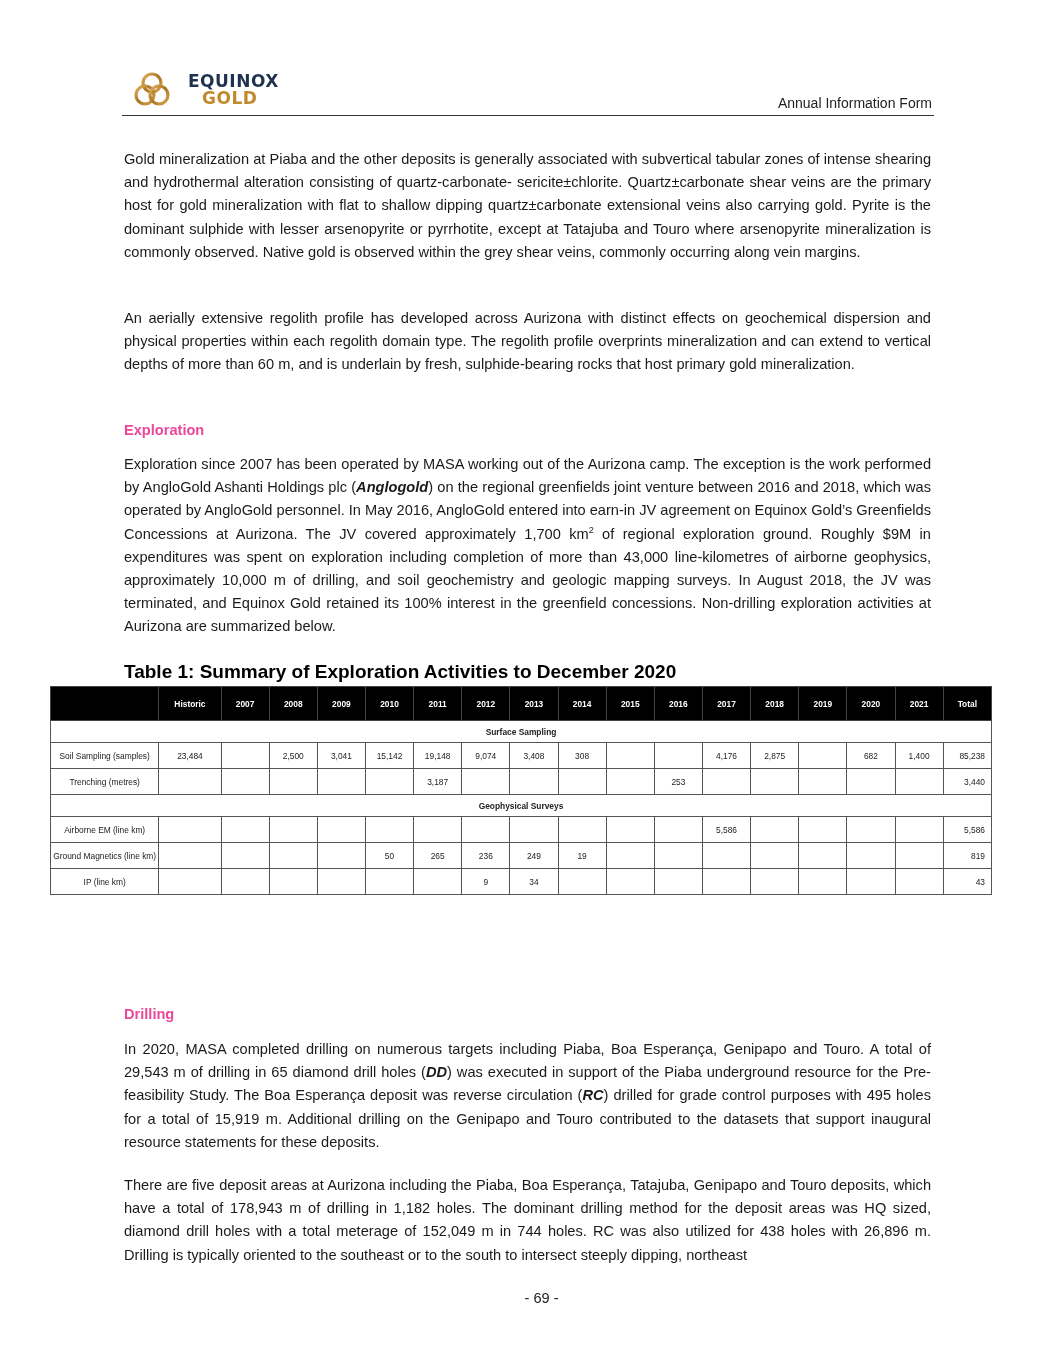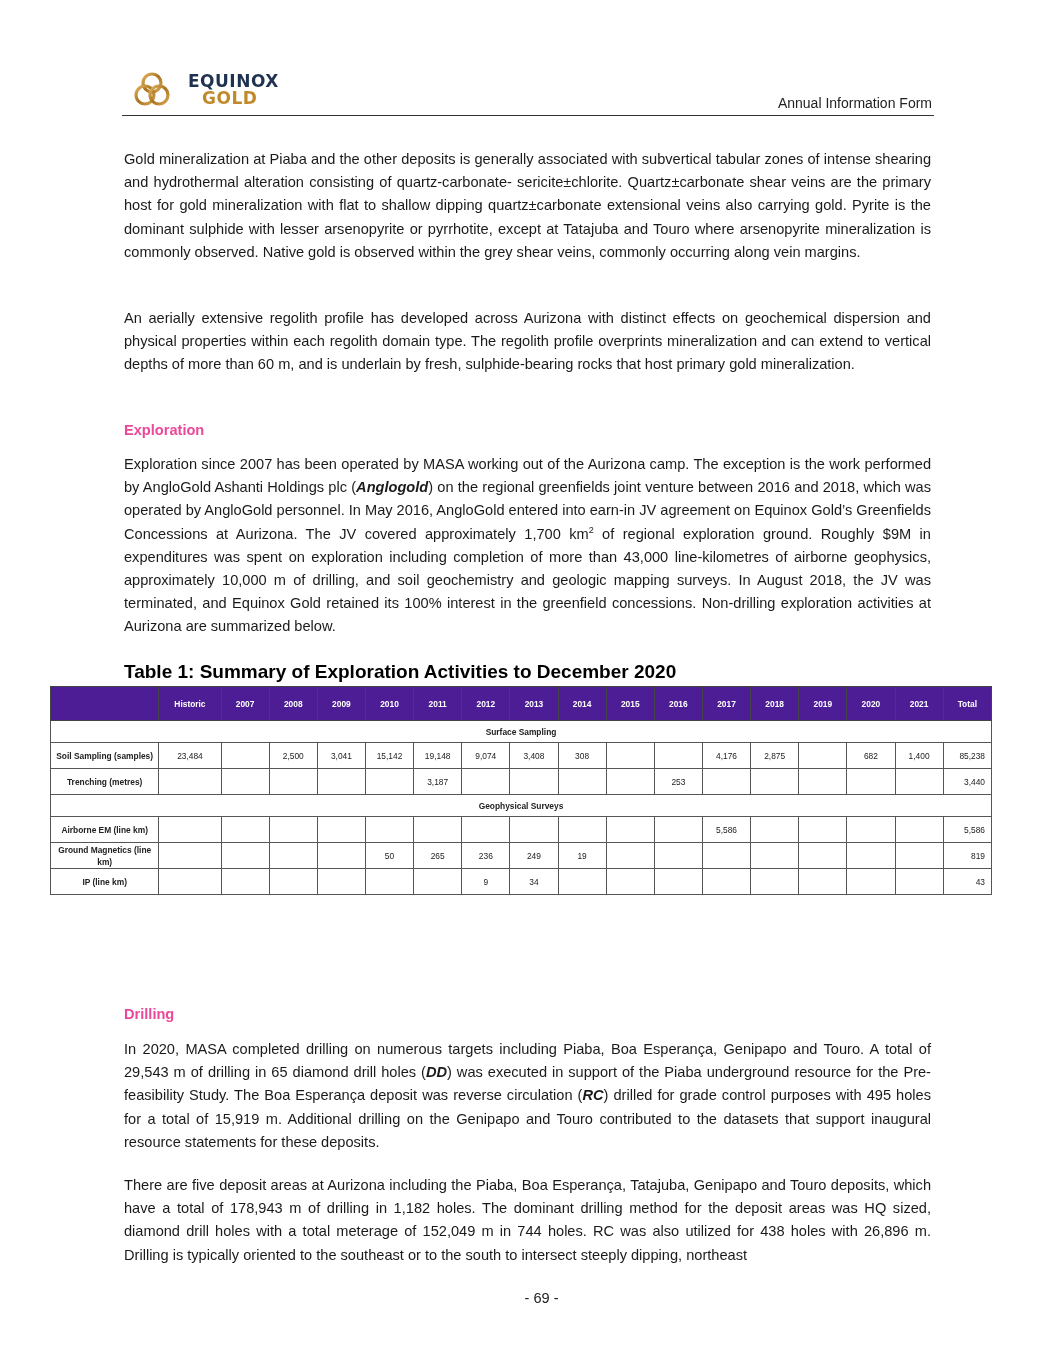--- a/index.html
+++ b/index.html
@@ -14,23 +14,23 @@
   .logo-gold { font-family: "DejaVu Sans", sans-serif; font-size: 17px; font-weight: bold; color: #c08a2c; margin-left: 14px; letter-spacing: 0.5px; }
   .doc-title { position: absolute; right: 2px; bottom: 4px; font-size: 14px; color: #222; }
 
   .content { position: absolute; left: 124px; width: 807px; }
   p.body { font-size: 14.6px; line-height: 23.2px; text-align: justify; color: #1a1a1a; }
   h3.section { font-size: 14.6px; font-weight: bold; color: #ec4899; }
   .tcaption { font-size: 19px; font-weight: bold; color: #000; }
   sup { font-size: 9px; vertical-align: super; line-height: 0; }
 
   table.expl { position: absolute; left: 50px; top: 686px; width: 942px; border-collapse: collapse; font-size: 8.4px; table-layout: fixed; }
-  table.expl th { background: #4c1d95; color: #fff; font-weight: bold; height: 34px; border: 1px solid #444; text-align: center; }
+  table.expl th { background: #000000; color: #fff; font-weight: bold; height: 34px; border: 1px solid #444; text-align: center; }
   table.expl td { border: 1px solid #555; text-align: center; color: #222; padding: 0 2px; }
-  table.expl td.rowlabel { font-weight: bold; line-height: 12px; }
+  table.expl td.rowlabel { font-weight: normal; line-height: 12px; }
   table.expl tr.group td { font-weight: bold; height: 22px; }
   table.expl tr.r26 td { height: 26px; }
   table.expl tr.r52 td { height: 52px; }
   table.expl td.tot { text-align: right; padding-right: 6px; }
 
   .pageno { position: absolute; left: 0; width: 1055px; top: 1290px; text-align: center; font-size: 14.6px; color: #222; padding-left: 28px; }
 </style>
 </head>
 <body>
 

